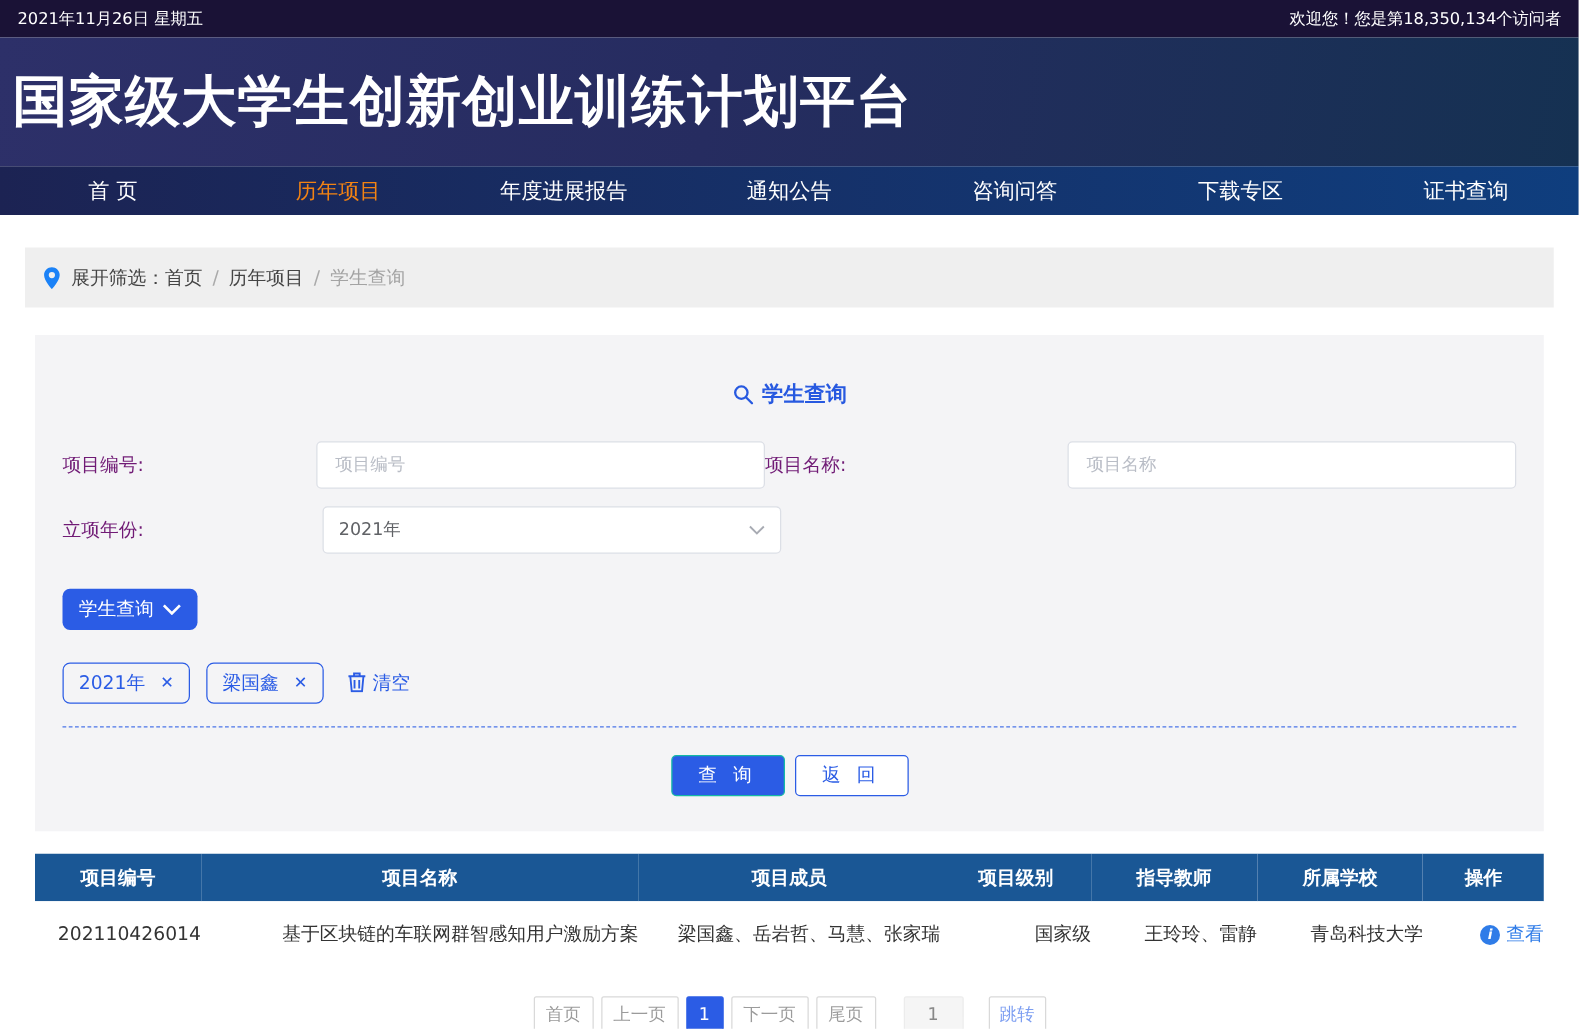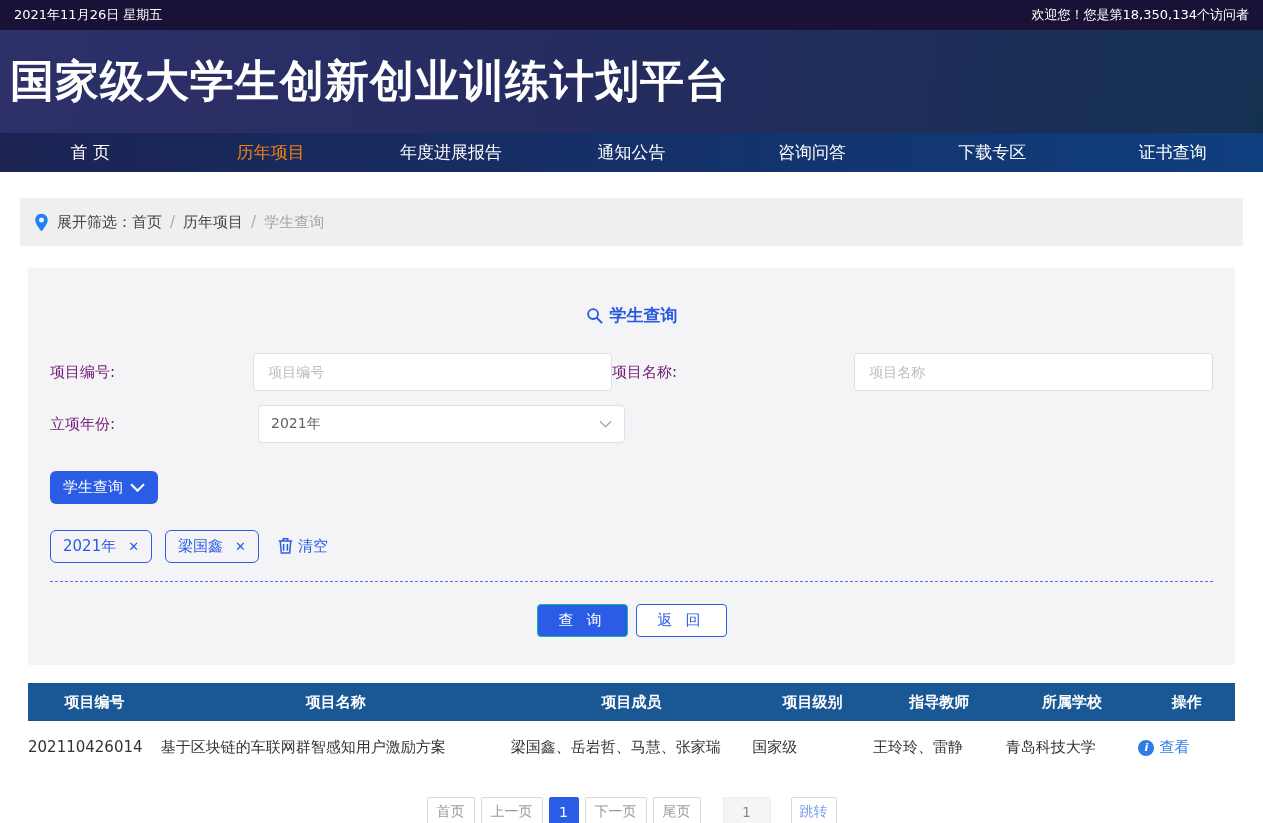--- a/index.html
+++ b/index.html
@@ -64,21 +64,21 @@
   .btn-row { display:flex; justify-content:center; gap:8px; }
   .btn-primary { background:#2b5ce5; color:#fff; border:1px solid #14b8a6; border-radius:4px;
     width:91px; height:33px; font-size:15px; cursor:pointer; font-family:inherit; letter-spacing:4px;}
   .btn-ghost { background:#fff; color:#2b5ce5; border:1px solid #2b5ce5; border-radius:4px;
     width:91px; height:33px; font-size:15px; cursor:pointer; font-family:inherit; letter-spacing:4px;}
 
   
   .tbl { margin:18px 28px 0 28px; width:1207px; border-collapse:collapse; table-layout:fixed; }
   .tbl th { background:#1a5795; color:#fff; font-size:15px; font-weight:bold;
     height:38px; text-align:center; }
-  .tbl td { background:#fff; color:#333; font-size:15px; height:52px; text-align:left;
+  .tbl td { background:#fff; color:#333; font-size:15px; height:52px; text-align:right;
     white-space:nowrap; overflow:visible; }
   .view { color:#2f7ce8; cursor:pointer; display:inline-flex; align-items:center; gap:5px; }
   .info-i { width:16px; height:16px; border-radius:50%; background:#2f7ce8; color:#fff;
     font-size:11px; font-weight:bold; display:inline-flex; align-items:center;
     justify-content:center; font-style:italic; }
 
   
   .pager { display:flex; justify-content:center; align-items:center; gap:6px; margin-top:24px; }
   .pg-btn { border:1px solid #d9d9d9; background:#fff; color:#9b9b9b; height:30px;
     padding:0 9px; font-size:14px; border-radius:2px; cursor:pointer; font-family:inherit; }

